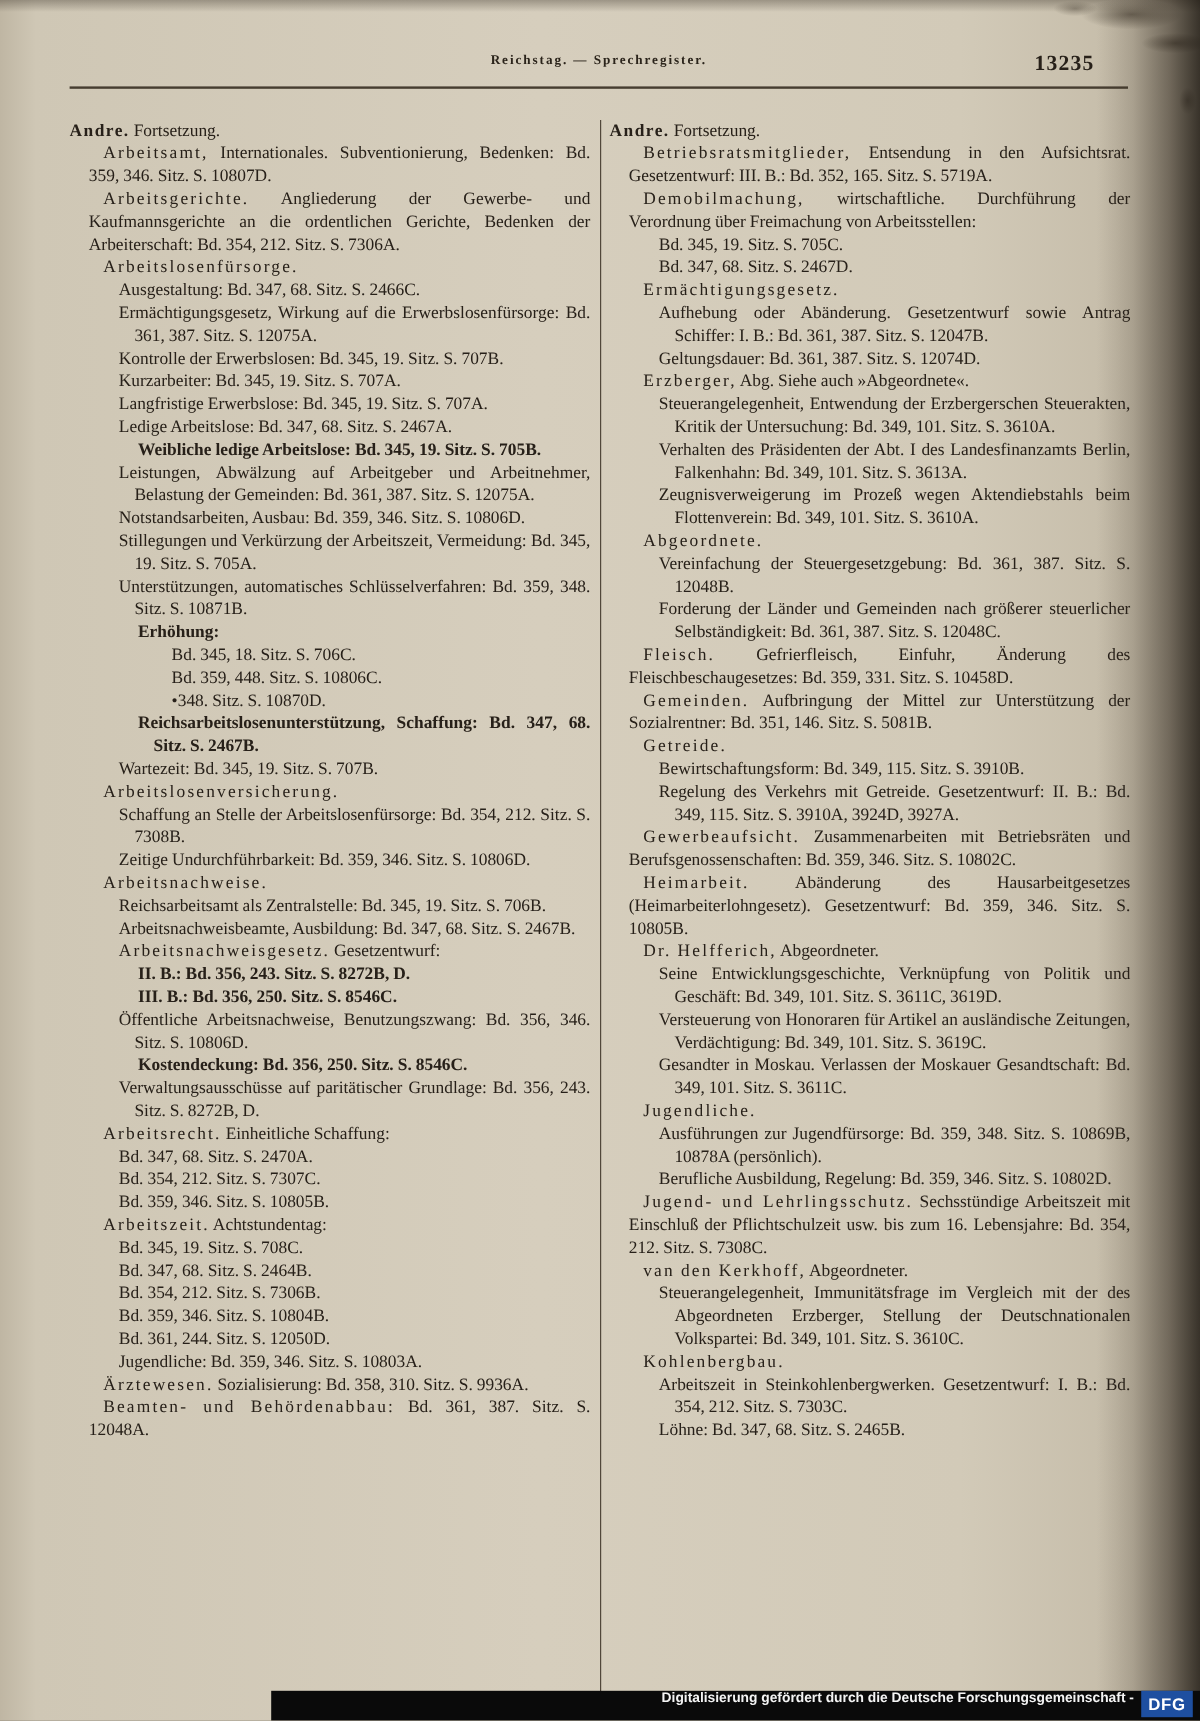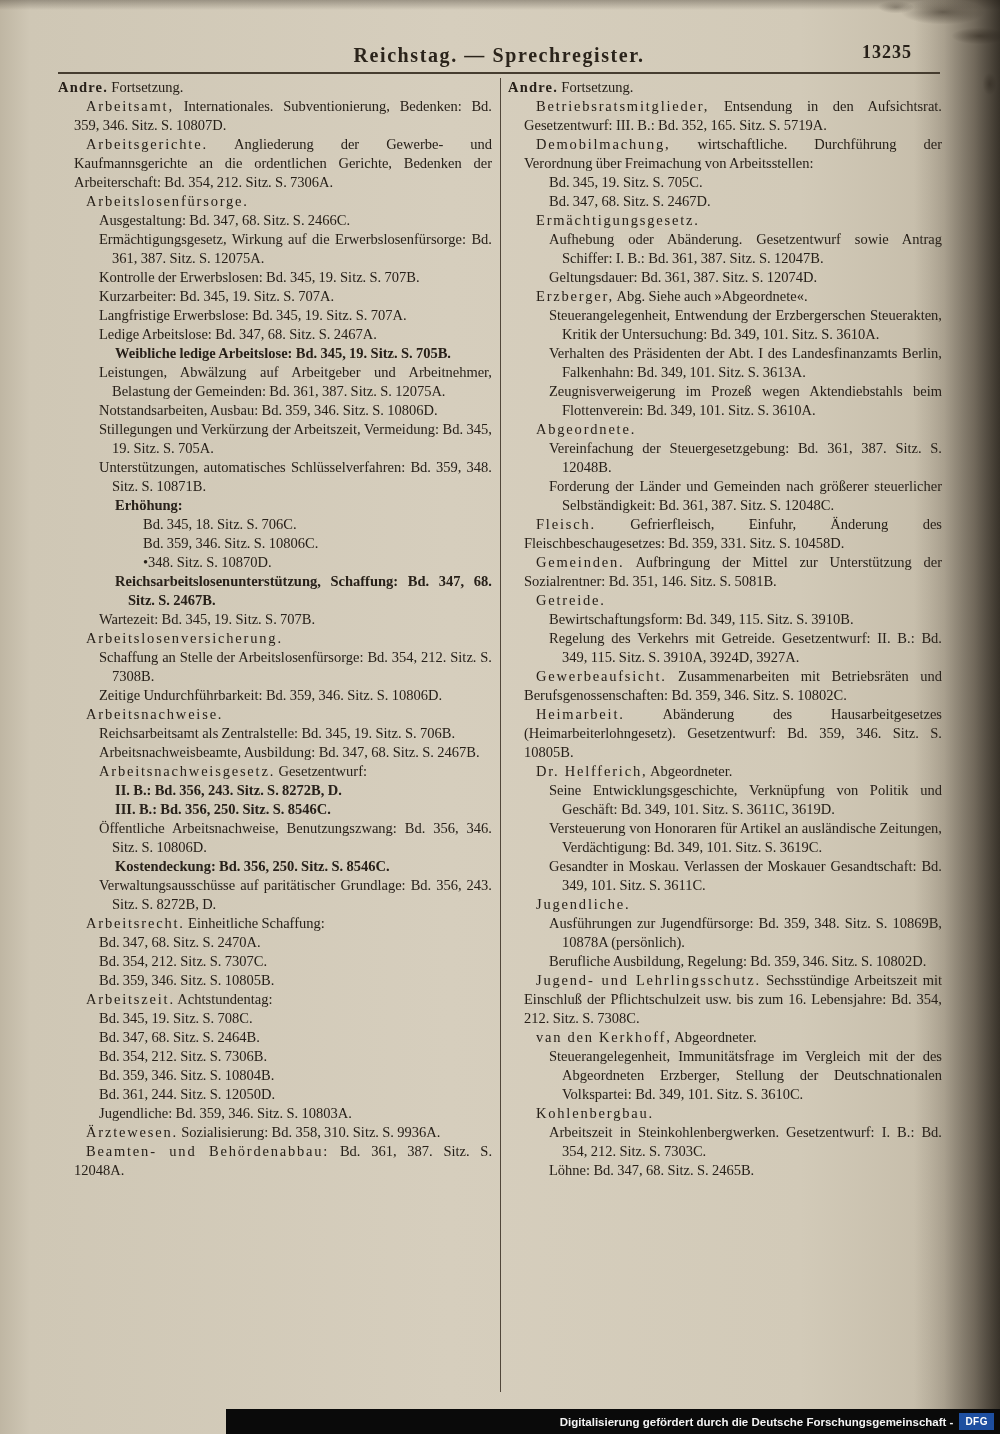--- a/index.html
+++ b/index.html
@@ -4,29 +4,29 @@
 <style>
   html,body{margin:0;padding:0;background:#8f887a;}
   .page{
     position:relative;width:1000px;height:1434px;overflow:hidden;
     background:linear-gradient(90deg,#bfb6a3 0px,#cfc7b5 30px,#d6cebd 45%,#d2cab8 80%,#c6bdaa 93%,#b0a795 100%);
     font-family:"Liberation Serif","DejaVu Serif",serif;
     color:#272019;
   }
   .header{position:absolute;top:44px;left:58px;width:882px;height:26px;}
   .running-title{
-    display:block;text-align:center;font-size:20px;font-weight:bold;
+    display:block;text-align:center;font-size:11px;font-weight:bold;
     letter-spacing:1.6px;color:#2b241b;
   }
   .page-number{
     position:absolute;right:28px;top:-2px;font-size:18px;font-weight:bold;letter-spacing:1px;
   }
   .header-rule{position:absolute;top:72px;left:58px;width:882px;border-top:2px solid #463d30;}
   .columns{
-    position:absolute;top:78px;left:58px;width:884px;height:1314px;
+    position:absolute;top:100px;left:58px;width:884px;height:1314px;
     display:flex;align-items:stretch;overflow:hidden;
   }
   .col{width:434px;}
   .col[data-col="right"]{flex:1;}
   .divider{width:1px;background:#51473a;margin:0 7px 0 8px;}
   .entry{
     margin:0;text-align:justify;font-size:14.5px;line-height:19px;
     hyphens:auto;-webkit-hyphens:auto;word-spacing:-0.3px;
   }
   .lvl0{padding-left:0;}
@@ -47,30 +47,30 @@
       radial-gradient(ellipse 40px 12px at 92% 30%,rgba(40,32,22,0.5),rgba(40,32,22,0) 70%),
       radial-gradient(ellipse 26px 9px at 60% 6%,rgba(40,32,22,0.35),rgba(40,32,22,0) 70%),
       radial-gradient(ellipse 10px 16px at 96% 70%,rgba(40,32,22,0.4),rgba(40,32,22,0) 70%);
   }
   .top-shade{
     position:absolute;top:0;left:0;width:100%;height:10px;pointer-events:none;
     background:linear-gradient(180deg,rgba(50,42,32,0.35),rgba(50,42,32,0));
   }
   .credit-bar{
     position:absolute;left:226px;right:0;bottom:0;height:25px;background:#0a0a0a;
-    display:flex;align-items:center;justify-content:flex-end;gap:6px;padding-right:6px;
+    display:flex;align-items:flex-start;justify-content:flex-end;gap:6px;padding-right:6px;
     box-sizing:border-box;z-index:5;
   }
   .credit-text{
     color:#f4f4f4;font-family:"Liberation Sans","DejaVu Sans",sans-serif;
     font-size:11.5px;font-weight:bold;
   }
   .dfg-logo{
     background:#1e4fa0;color:#ffffff;font-family:"Liberation Sans","DejaVu Sans",sans-serif;
-    font-size:10px;font-weight:bold;padding:3px 6px;letter-spacing:0.5px;
+    font-size:14px;font-weight:bold;padding:3px 6px;letter-spacing:0.5px;
   }
 </style>
 </head>
 <body>
 
 <div class="page">
   <div class="top-shade"></div>
 
   <div class="header">
     <span class="running-title">Reichstag. — Sprechregister.</span>
@@ -91,21 +91,21 @@
         <p class="entry lvl2"><span>Kurzarbeiter: Bd. 345, 19. Sitz. S. 707A.</span></p>
         <p class="entry lvl2"><span>Langfristige Erwerbslose: Bd. 345, 19. Sitz. S. 707A.</span></p>
         <p class="entry lvl2"><span>Ledige Arbeitslose: Bd. 347, 68. Sitz. S. 2467A.</span></p>
         <p class="entry lvl3"><span>Weibliche ledige Arbeitslose: Bd. 345, 19. Sitz. S. 705B.</span></p>
         <p class="entry lvl2"><span>Leistungen, Abwälzung auf Arbeitgeber und Arbeitnehmer, Belastung der Gemeinden: Bd. 361, 387. Sitz. S. 12075A.</span></p>
         <p class="entry lvl2"><span>Notstandsarbeiten, Ausbau: Bd. 359, 346. Sitz. S. 10806D.</span></p>
         <p class="entry lvl2"><span>Stillegungen und Verkürzung der Arbeitszeit, Vermeidung: Bd. 345, 19. Sitz. S. 705A.</span></p>
         <p class="entry lvl2"><span>Unterstützungen, automatisches Schlüsselverfahren: Bd. 359, 348. Sitz. S. 10871B.</span></p>
         <p class="entry lvl3"><span>Erhöhung:</span></p>
         <p class="entry lvl4"><span>Bd. 345, 18. Sitz. S. 706C.</span></p>
-        <p class="entry lvl4"><span>Bd. 359, 346. Sitz. S. 10806C.</span></p>
+        <p class="entry lvl4"><span>Bd. 359, 448. Sitz. S. 10806C.</span></p>
         <p class="entry lvl4"><span>•348. Sitz. S. 10870D.</span></p>
         <p class="entry lvl3"><span>Reichsarbeitslosenunterstützung, Schaffung: Bd. 347, 68. Sitz. S. 2467B.</span></p>
         <p class="entry lvl2"><span>Wartezeit: Bd. 345, 19. Sitz. S. 707B.</span></p>
         <p class="entry lvl1"><span class="head">Arbeitslosenversicherung.</span></p>
         <p class="entry lvl2"><span>Schaffung an Stelle der Arbeitslosenfürsorge: Bd. 354, 212. Sitz. S. 7308B.</span></p>
         <p class="entry lvl2"><span>Zeitige Undurchführbarkeit: Bd. 359, 346. Sitz. S. 10806D.</span></p>
         <p class="entry lvl1"><span class="head">Arbeitsnachweise.</span></p>
         <p class="entry lvl2"><span>Reichsarbeitsamt als Zentralstelle: Bd. 345, 19. Sitz. S. 706B.</span></p>
         <p class="entry lvl2"><span>Arbeitsnachweisbeamte, Ausbildung: Bd. 347, 68. Sitz. S. 2467B.</span></p>
         <p class="entry lvl2"><span class="head">Arbeitsnachweisgesetz.</span><span> Gesetzentwurf:</span></p>

